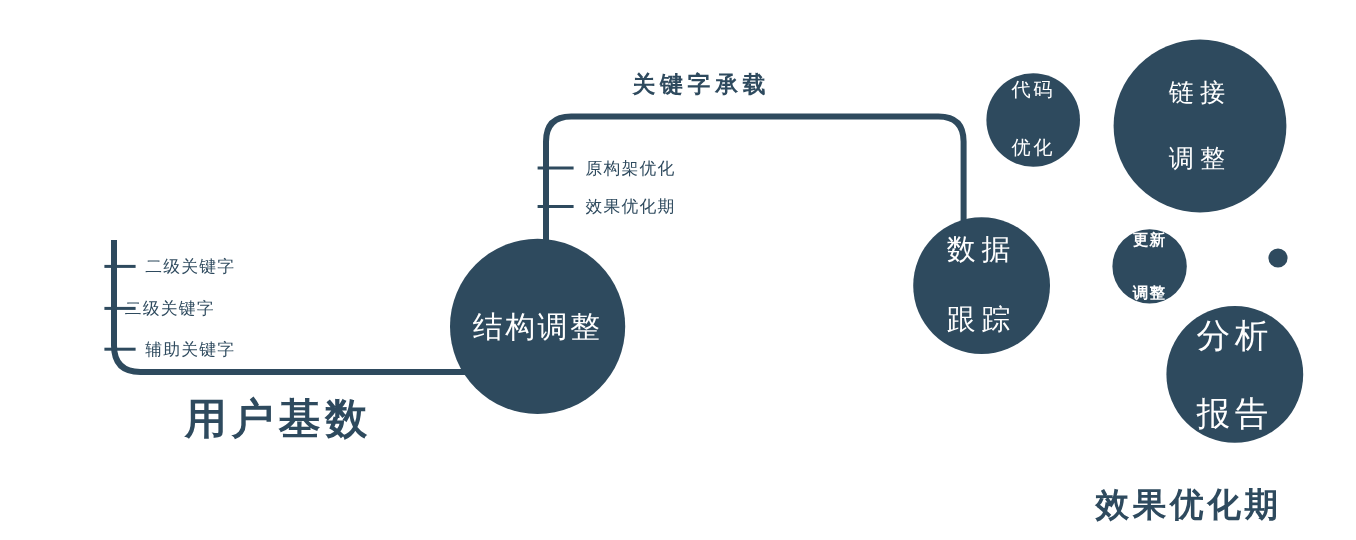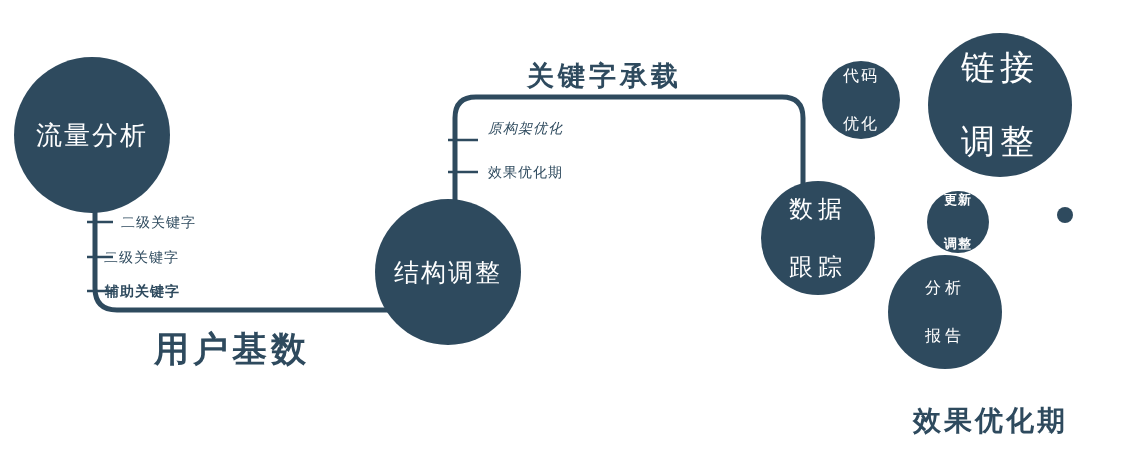--- a/index.html
+++ b/index.html
@@ -28,64 +28,61 @@
     justify-content: center;
     text-align: left;
     gap: 26px;
   }
   .node span { display: block; }
 
   .n-traffic   { left: 14px;  top: 57px;  width: 156px; height: 156px; font-size: 26px; letter-spacing: 2px; }
   .n-structure { left: 375px; top: 199px; width: 146px; height: 146px; font-size: 25px; letter-spacing: 2px; }
   .n-tracking  { left: 761px; top: 181px; width: 114px; height: 114px; font-size: 24px; letter-spacing: 5px; line-height: 1.35; }
   .n-code      { left: 822px; top: 61px;  width: 78px;  height: 78px;  font-size: 16px; letter-spacing: 2px; line-height: 1.4; }
-  .n-link      { left: 928px; top: 33px;  width: 144px; height: 144px; font-size: 34px; letter-spacing: 5px; line-height: 1.4; }
+  .n-link      { left: 928px; top: 33px;  width: 144px; height: 144px; font-size: 21px; letter-spacing: 5px; line-height: 1.4; }
   .n-update    { left: 927px; top: 191px; width: 62px;  height: 62px;  font-size: 13px; font-weight: bold; letter-spacing: 1px; line-height: 1.35; }
   .n-dot       { left: 1057px; top: 207px; width: 16px; height: 16px; }
-  .n-report    { left: 888px; top: 255px; width: 114px; height: 114px; font-size: 16px; letter-spacing: 4px; line-height: 1.4; }
+  .n-report    { left: 972px; top: 255px; width: 114px; height: 114px; font-size: 28px; letter-spacing: 4px; line-height: 1.4; }
 
   .edge-label {
     position: absolute;
     color: var(--primary);
     font-weight: bold;
   }
   .lbl-user    { left: 154px; top: 326px; font-size: 35px; letter-spacing: 4px; }
-  .lbl-keyword { left: 527px; top: 58px;  font-size: 27px; letter-spacing: 4px; }
+  .lbl-keyword { left: 527px; top: 58px;  font-size: 19px; letter-spacing: 4px; }
   .lbl-footer  { left: 892px; top: 402px; font-size: 28px; letter-spacing: 3px; font-weight: 600; color: var(--primary); position: absolute; margin-left: 21px; }
 
   .tick-label {
     position: absolute;
     font-size: 14px;
     color: var(--primary);
     letter-spacing: 1px;
   }
   .tl-0 { left: 121px; top: 214px; }
   .tl-1 { left: 104px; top: 249px; }
-  .tl-2 { left: 105px; top: 283px; font-weight: bold; }
-  .tm-0 { left: 488px; top: 120px; font-style: italic; }
+  .tl-2 { left: 121px; top: 283px; }
+  .tm-0 { left: 488px; top: 132px; }
   .tm-1 { left: 488px; top: 164px; }
 </style>
 </head>
 <body>
 
 <div class="canvas">
 
   <svg class="connectors" width="1130" height="450" viewBox="0 0 1130 450">
     <path class="edge" d="M 95 200 V 288 Q 95 310 117 310 H 430"></path>
     <path class="edge" d="M 455 212 V 118 Q 455 97 476 97 H 782 Q 803 97 803 118 V 196"></path>
     <line class="tick" x1="87" y1="222" x2="113" y2="222"></line>
     <line class="tick" x1="87" y1="257" x2="113" y2="257"></line>
     <line class="tick" x1="87" y1="291" x2="113" y2="291"></line>
     <line class="tick" x1="448" y1="140" x2="478" y2="140"></line>
     <line class="tick" x1="448" y1="172" x2="478" y2="172"></line>
   </svg>
 
-  <div class="node n-traffic">
-    <span>流量分析</span>
-  </div>
 
   <div class="node n-structure">
     <span>结构调整</span>
   </div>
 
   <div class="node n-tracking">
     <span>数据</span>
     <span>跟踪</span>
   </div>
 

